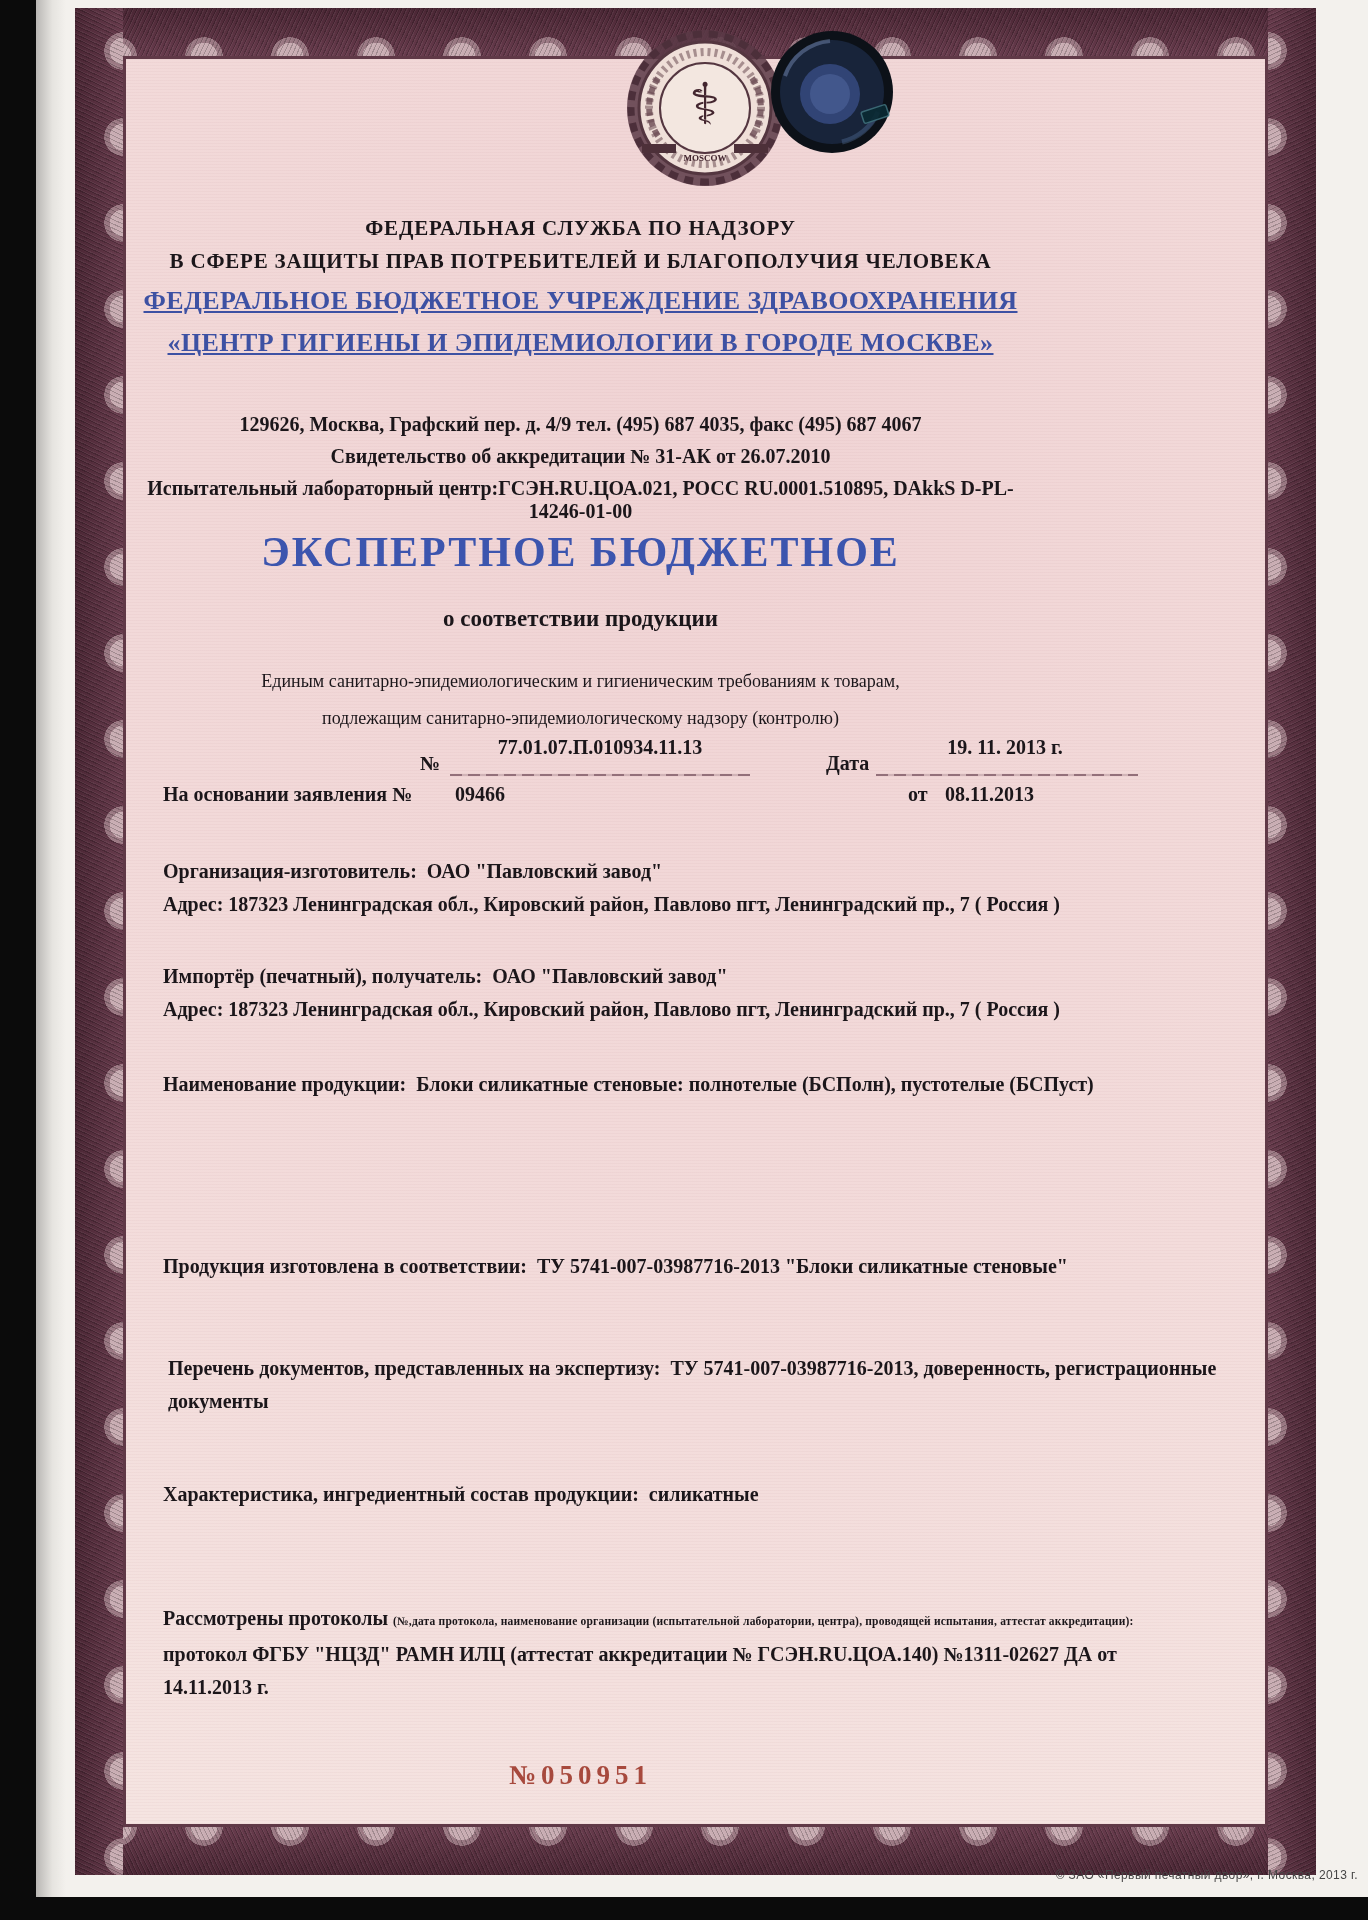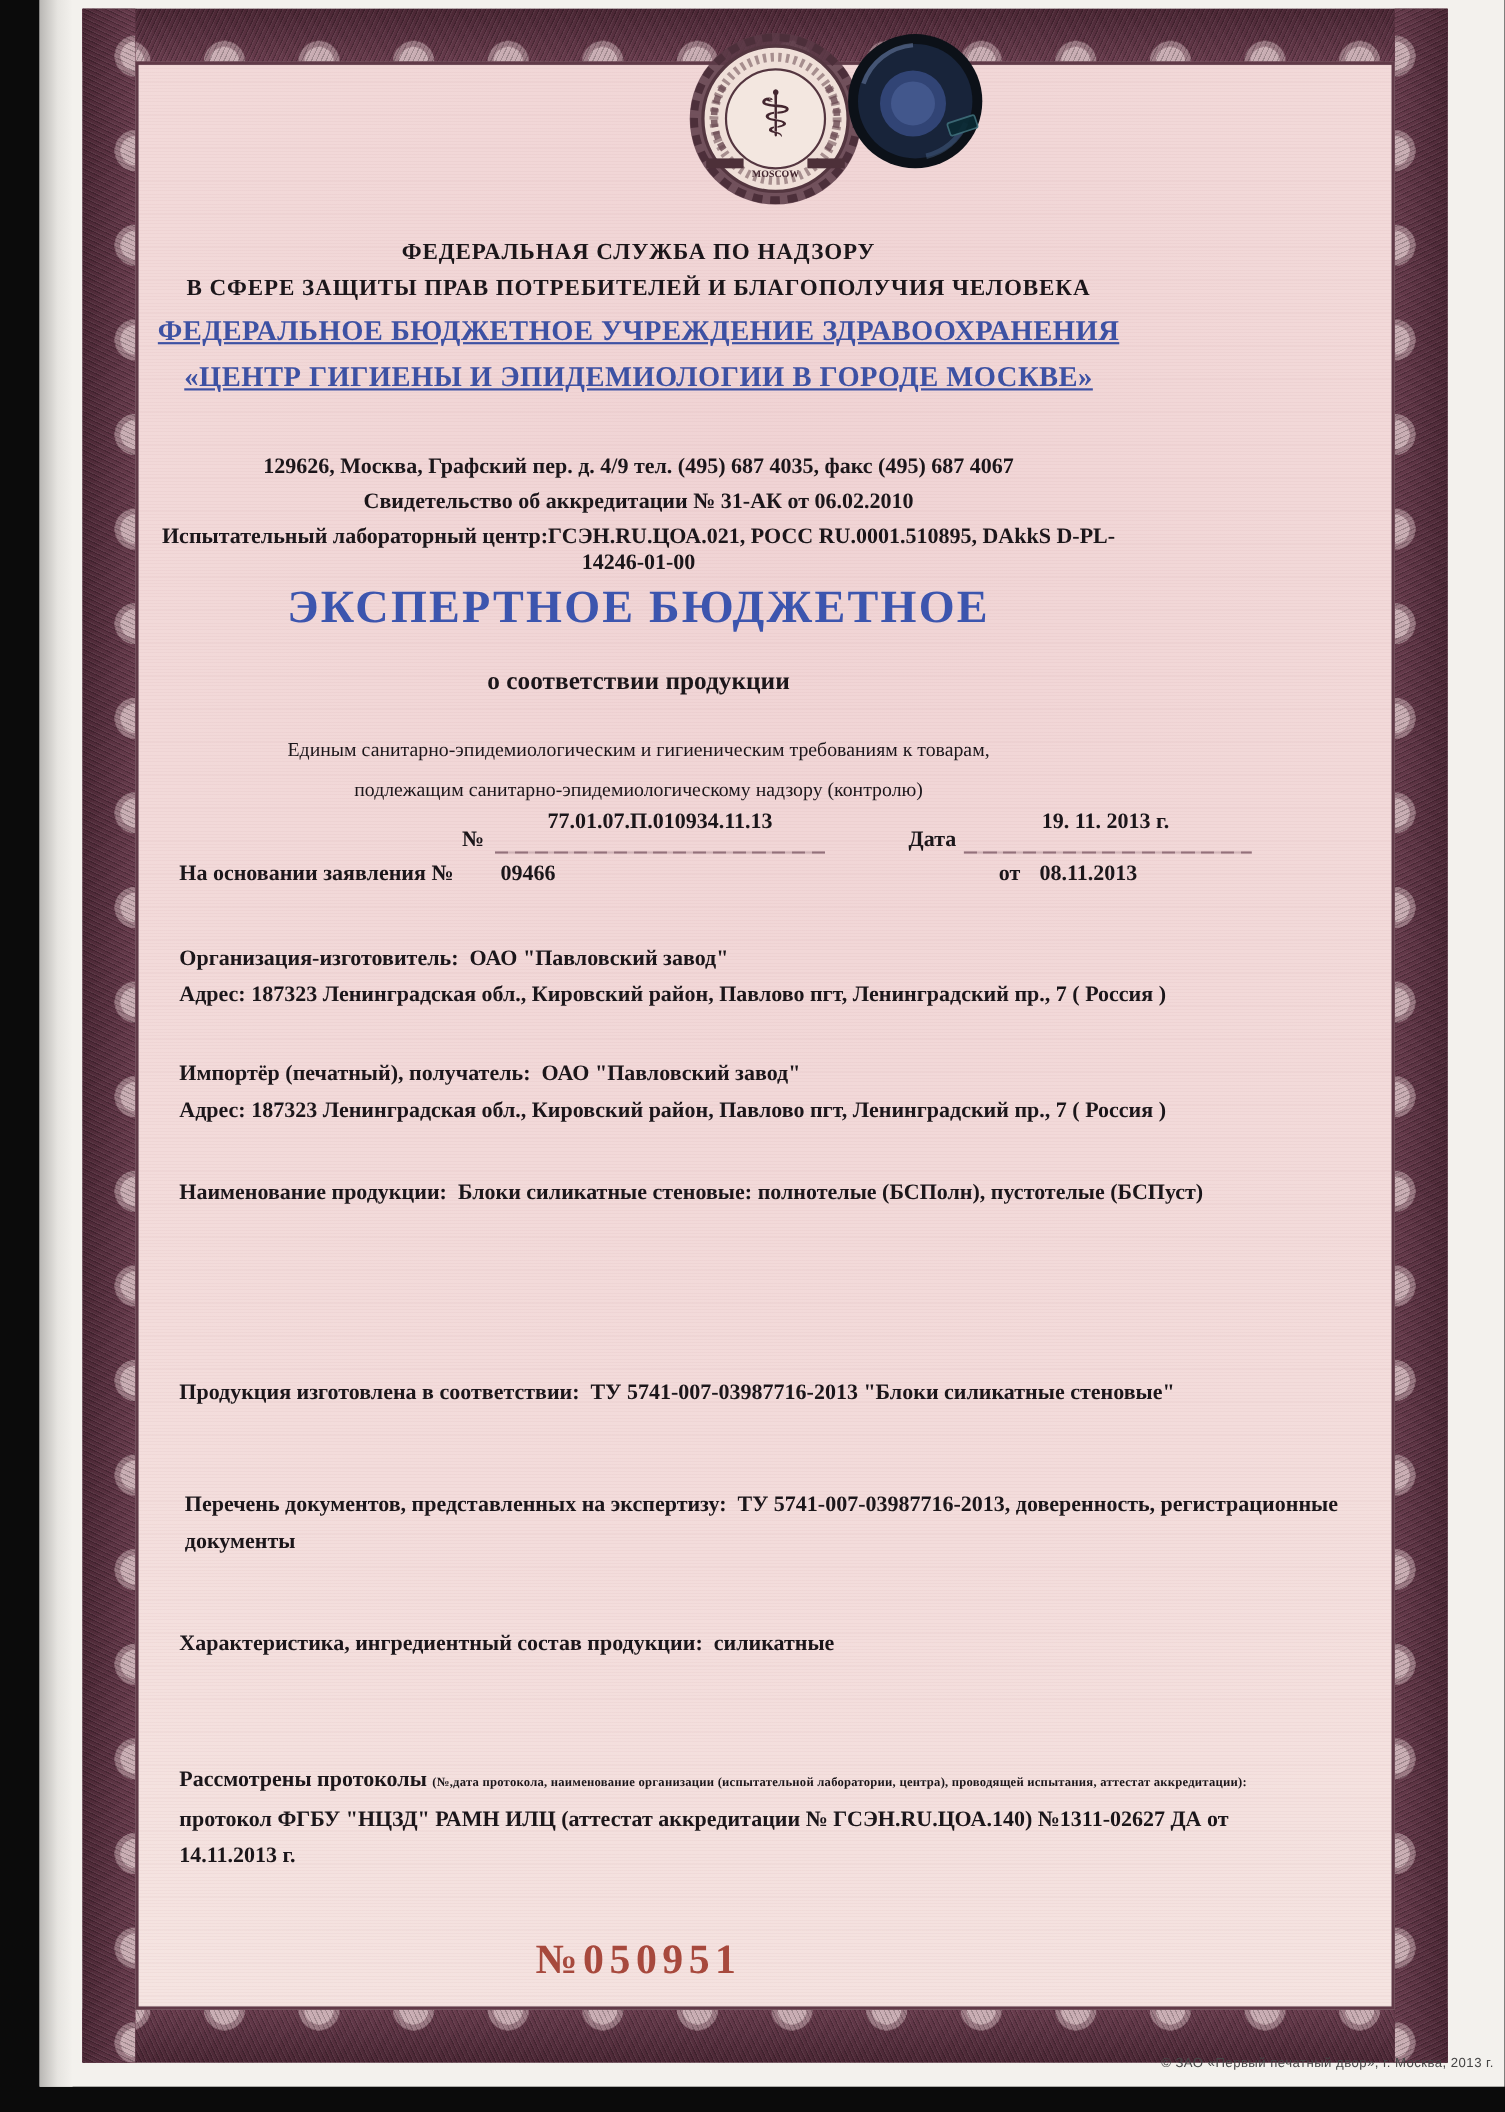--- a/index.html
+++ b/index.html
@@ -47,21 +47,21 @@
   .b26{font-weight:700;font-size:26px;letter-spacing:.4px;}
   .b20{font-weight:700;font-size:20px;}
   .title{font-weight:700;font-size:42px;letter-spacing:2px;color:#3c55ae;}
   .b23{font-weight:700;font-size:23px;}
   .b22{font-weight:400;font-size:18px;margin-top:28px;}
   .body-line{font-weight:700;font-size:20px;line-height:33px;}
   .lbl{margin-right:10px;}
   .dash-line{position:absolute;height:2px;
      background:repeating-linear-gradient(90deg,#93707a 0 12px,rgba(147,112,122,.35) 12px 18px);}
   .fine{font-weight:700;font-size:11.5px;letter-spacing:.2px;}
-  .serial{font-weight:600;font-size:38px;letter-spacing:5px;color:#a7493d;}
+  .serial{font-weight:600;font-size:27px;letter-spacing:5px;color:#a7493d;}
   .print-footer{position:absolute;top:1868px;right:10px;font-family:"Liberation Sans",sans-serif;
      font-size:12px;color:#454545;letter-spacing:.4px;}
   .emblem-wrap{position:absolute;left:580px;top:16px;width:330px;height:180px;}
 </style>
 </head>
 <body>
 
 <div class="scan">
   <div class="paper">
     <div class="paper-edge"></div>
@@ -96,21 +96,21 @@
         <rect x="282" y="92" width="26" height="12" rx="2" transform="rotate(-18 295 98)" fill="#0a2a33" stroke="#3e6f7a" stroke-width="1.5" opacity="0.9"></rect>
       </g>
     </svg>
   </div>
 
   <div class="ctr b21" style="top:216px">ФЕДЕРАЛЬНАЯ СЛУЖБА ПО НАДЗОРУ</div>
   <div class="ctr b21" style="top:249px">В СФЕРЕ ЗАЩИТЫ ПРАВ ПОТРЕБИТЕЛЕЙ И БЛАГОПОЛУЧИЯ  ЧЕЛОВЕКА</div>
   <div class="ctr b26 blue" style="top:286px">ФЕДЕРАЛЬНОЕ БЮДЖЕТНОЕ УЧРЕЖДЕНИЕ ЗДРАВООХРАНЕНИЯ</div>
   <div class="ctr b26 blue" style="top:328px">«ЦЕНТР ГИГИЕНЫ И ЭПИДЕМИОЛОГИИ В ГОРОДЕ МОСКВЕ»</div>
   <div class="ctr b20" style="top:413px">129626, Москва, Графский пер. д. 4/9 тел. (495) 687 4035, факс (495) 687 4067</div>
-  <div class="ctr b20" style="top:445px">Свидетельство об аккредитации № 31-АК от 06.02.2010</div>
+  <div class="ctr b20" style="top:445px">Свидетельство об аккредитации № 31-АК от 26.07.2010</div>
   <div class="ctr b20" style="top:477px">Испытательный лабораторный центр:ГСЭН.RU.ЦОА.021, РОСС RU.0001.510895, DAkkS D-PL-14246-01-00</div>
 
   <div class="ctr title" style="top:528px">ЭКСПЕРТНОЕ БЮДЖЕТНОЕ</div>
   <div class="ctr b23" style="top:606px">о  соответствии продукции</div>
   <div class="ctr b22" style="top:643px">Единым санитарно-эпидемиологическим и гигиеническим требованиям к товарам,</div>
   <div class="ctr b22" style="top:680px">подлежащим санитарно-эпидемиологическому надзору (контролю)</div>
 
   <div class="blk b20" style="left:420px;top:752px">№</div>
   <div class="blk b20" style="left:450px;top:736px;width:300px;text-align:center">77.01.07.П.010934.11.13</div>
   <div class="dash-line" style="left:450px;top:774px;width:300px"></div>

